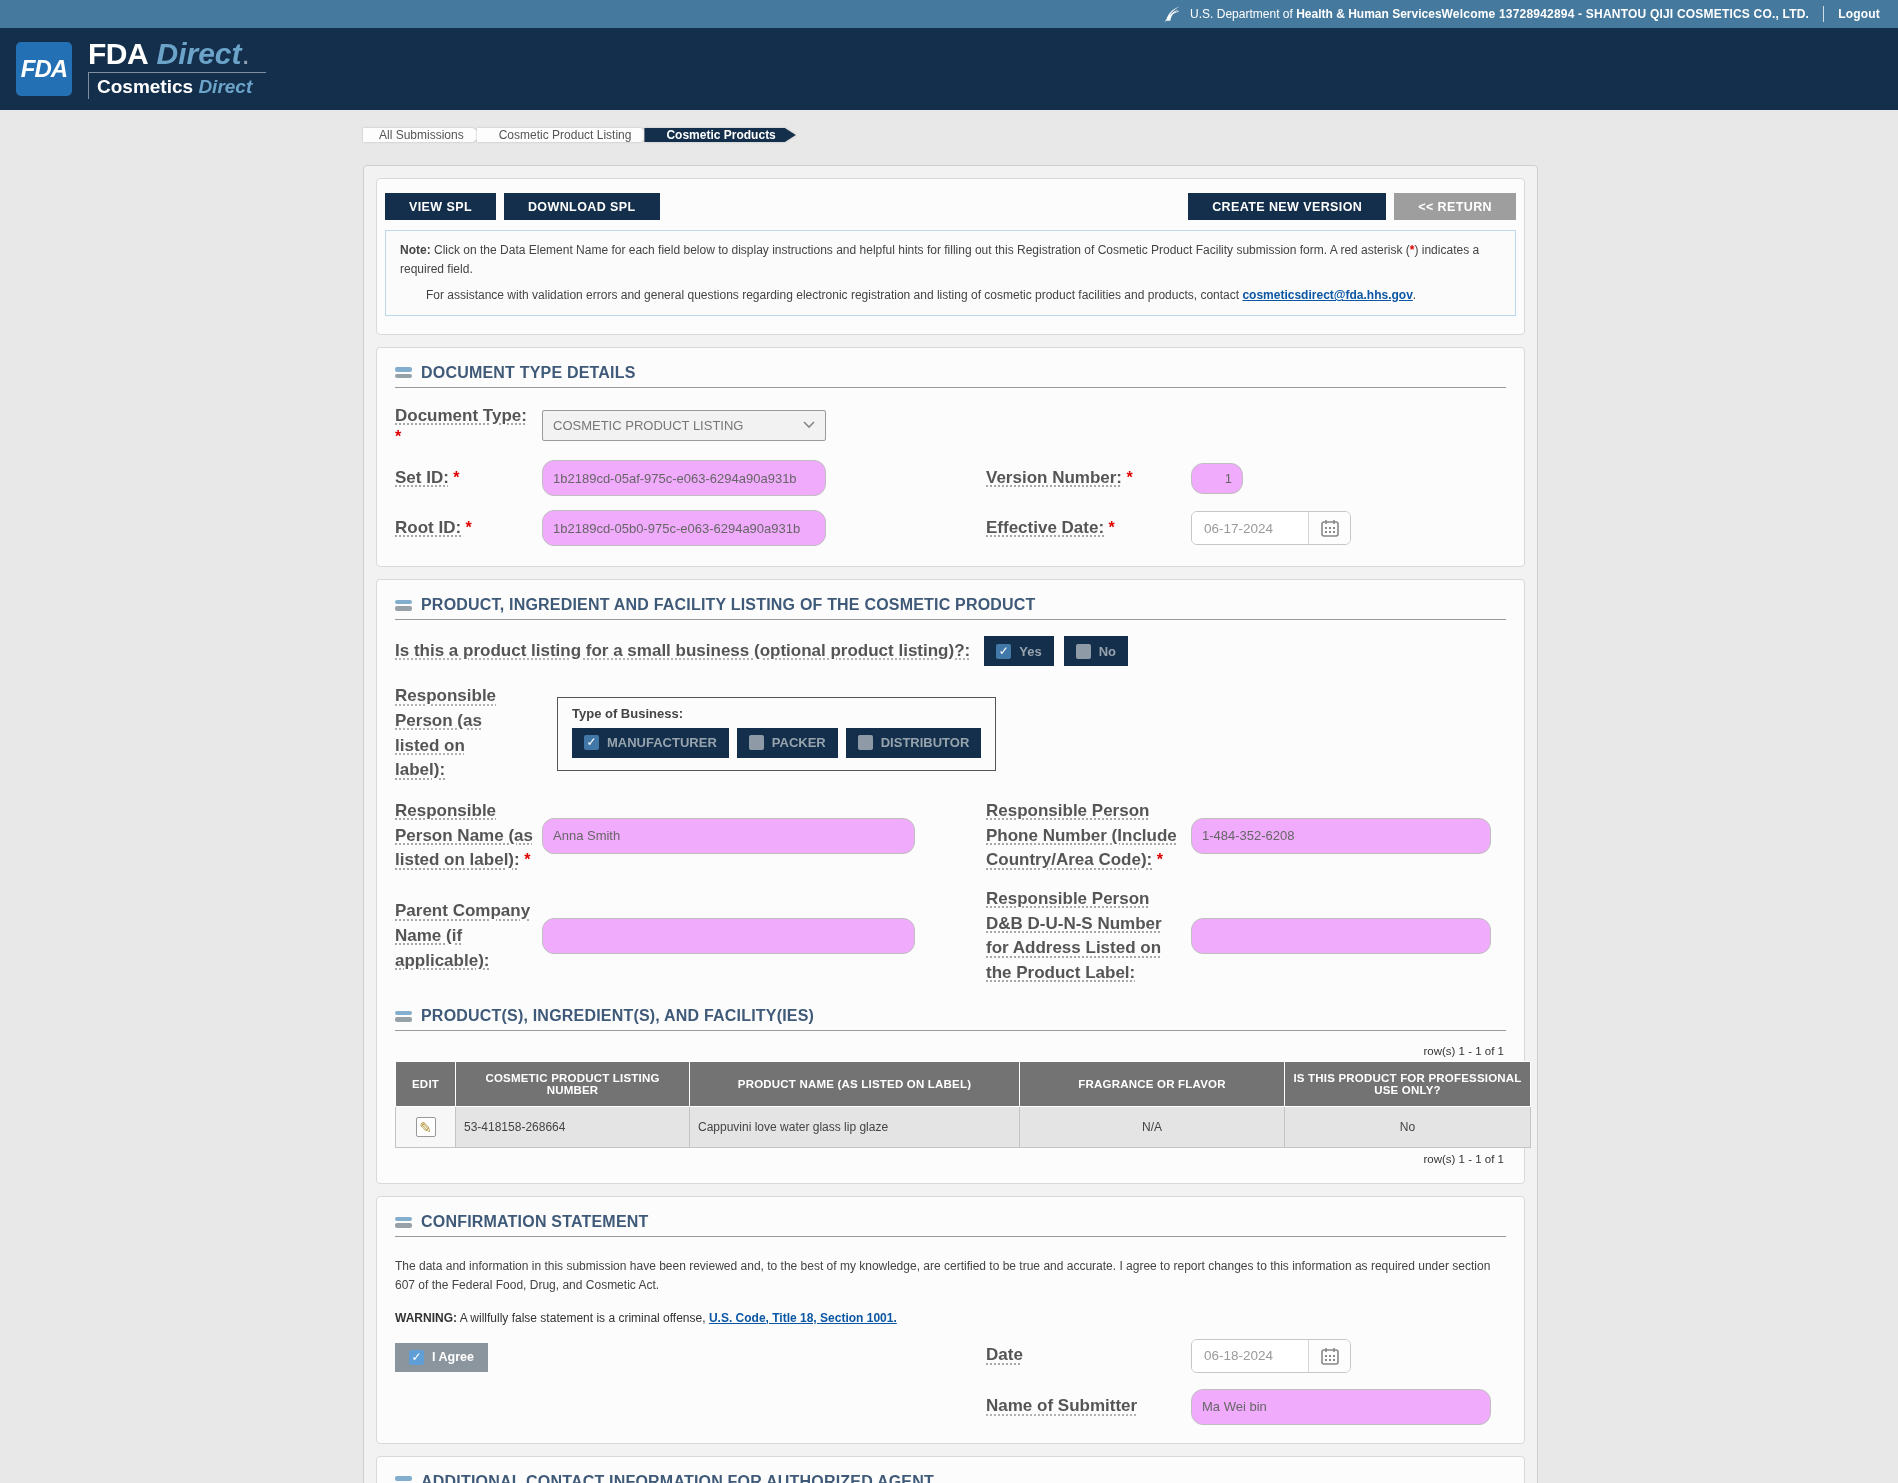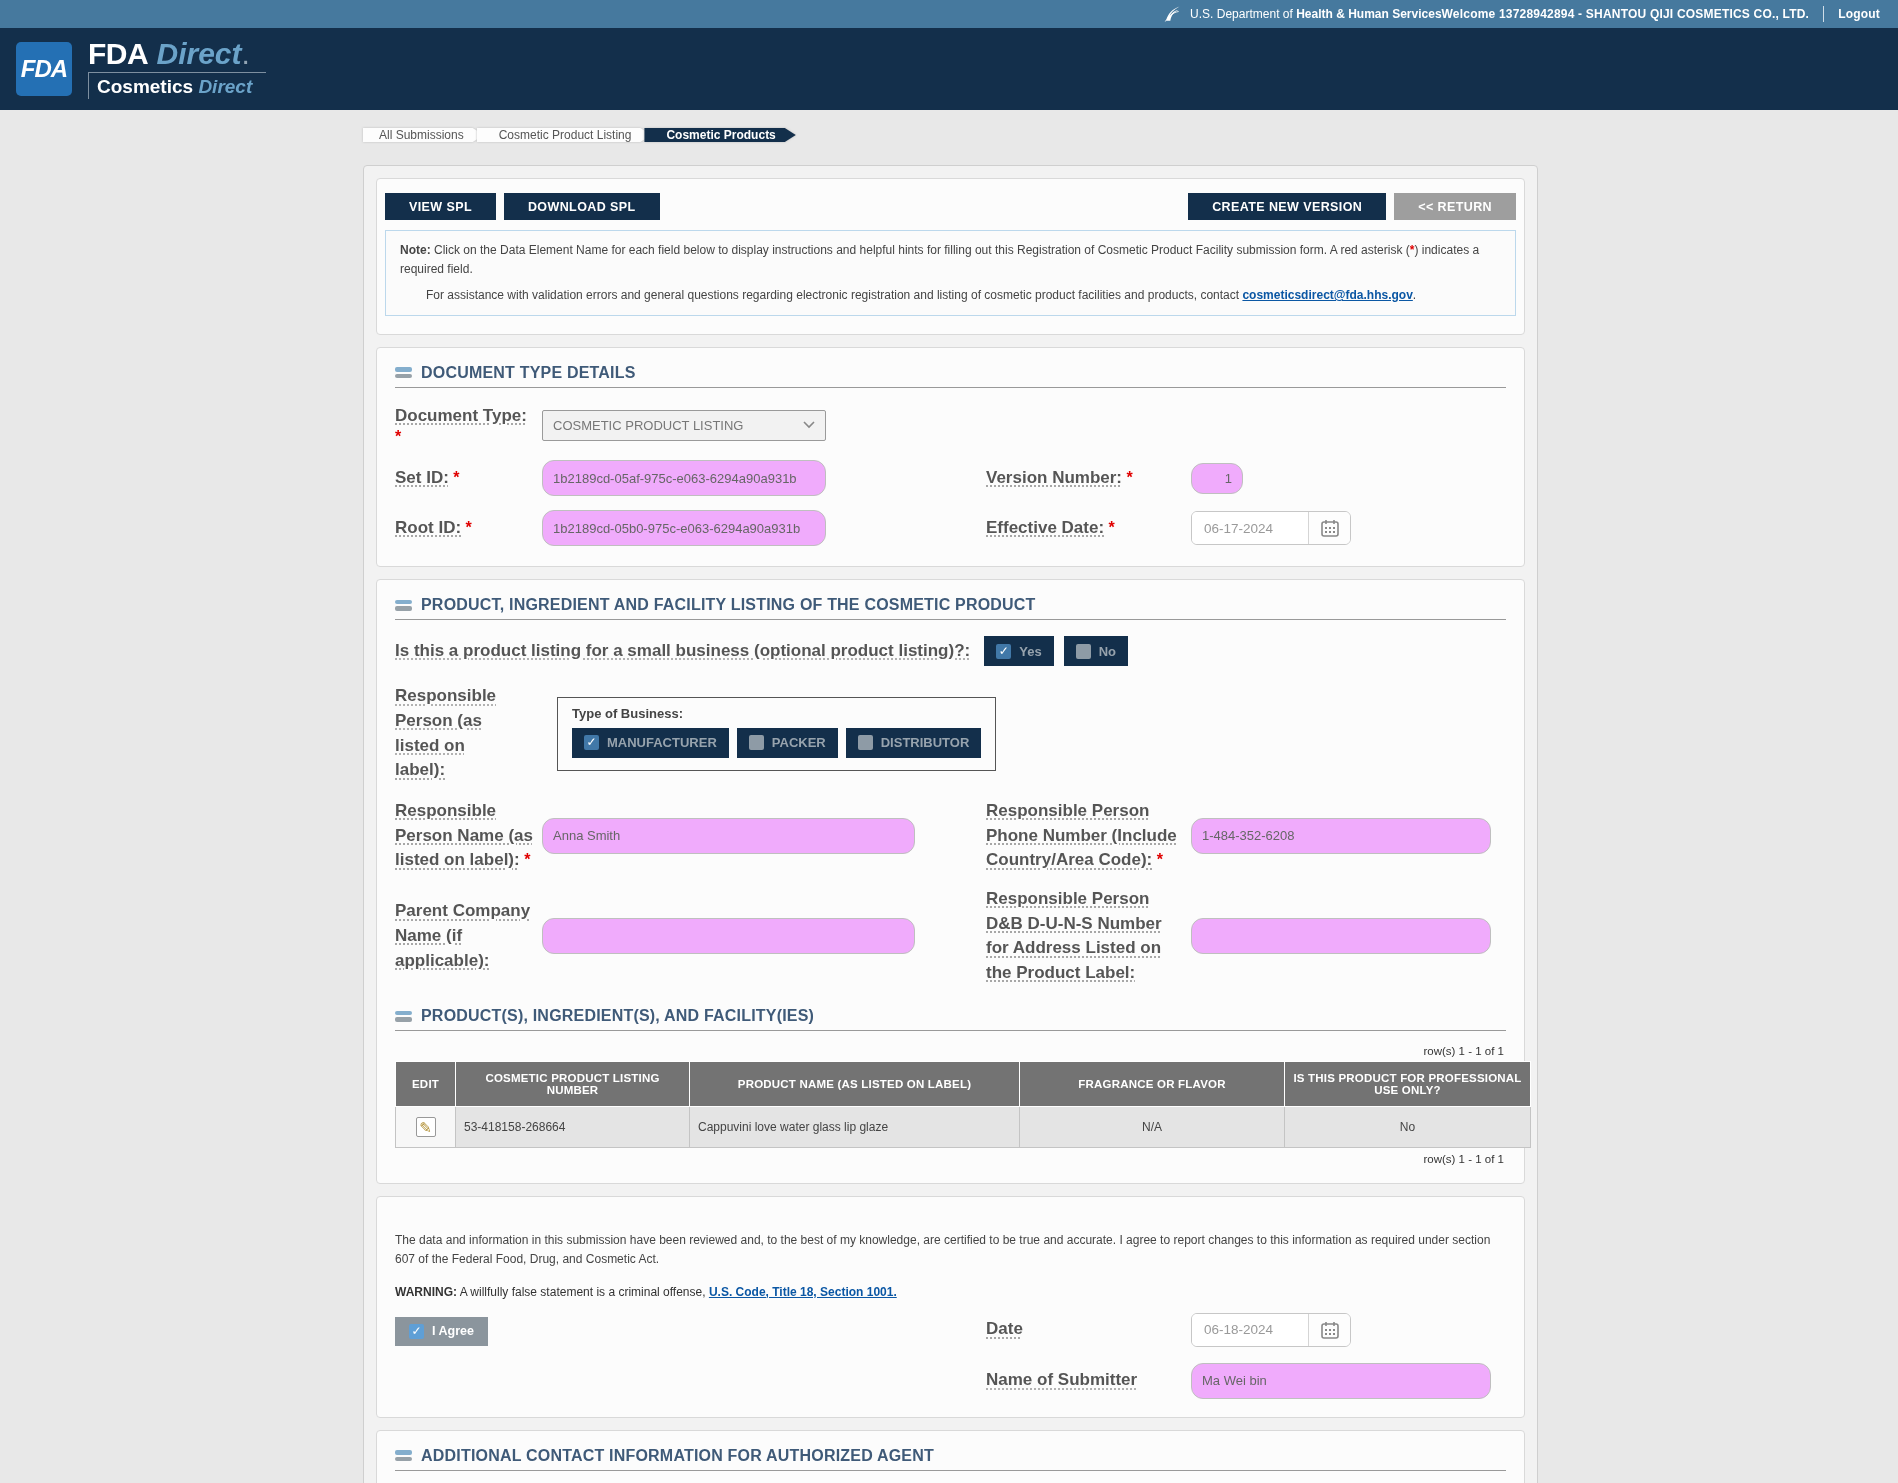--- a/index.html
+++ b/index.html
@@ -323,20 +323,27 @@
               <td>No</td>
             </tr>
           </tbody>
         </table>
 
         <div class="rowcount bottom">row(s) 1 - 1 of 1</div>
       </div>
     </div>
 
     <div class="card">
+      <div class="sec-head">
+        <span class="sec-icon">
+            <i></i>
+            <i></i>
+          </span>
+        <span class="sec-title">CONFIRMATION STATEMENT</span>
+      </div>
       <div class="sec-body" style="padding-top:20px">
         <p class="conf-text">The data and information in this submission have been reviewed and, to the best of my knowledge, are certified to be true and accurate. I agree to report changes to this information as required under section 607 of the Federal Food, Drug, and Cosmetic Act.</p>
         <p class="warn-line">
           <b>WARNING:</b><span> A willfully false statement is a criminal offense, </span><a class="link">U.S. Code, Title 18, Section 1001.</a>
         </p>
         <div class="conf-grid">
           <button class="agree-btn">
             <span class="cb">✓</span>
             <span class="yn-text">I Agree</span>
           </button>

